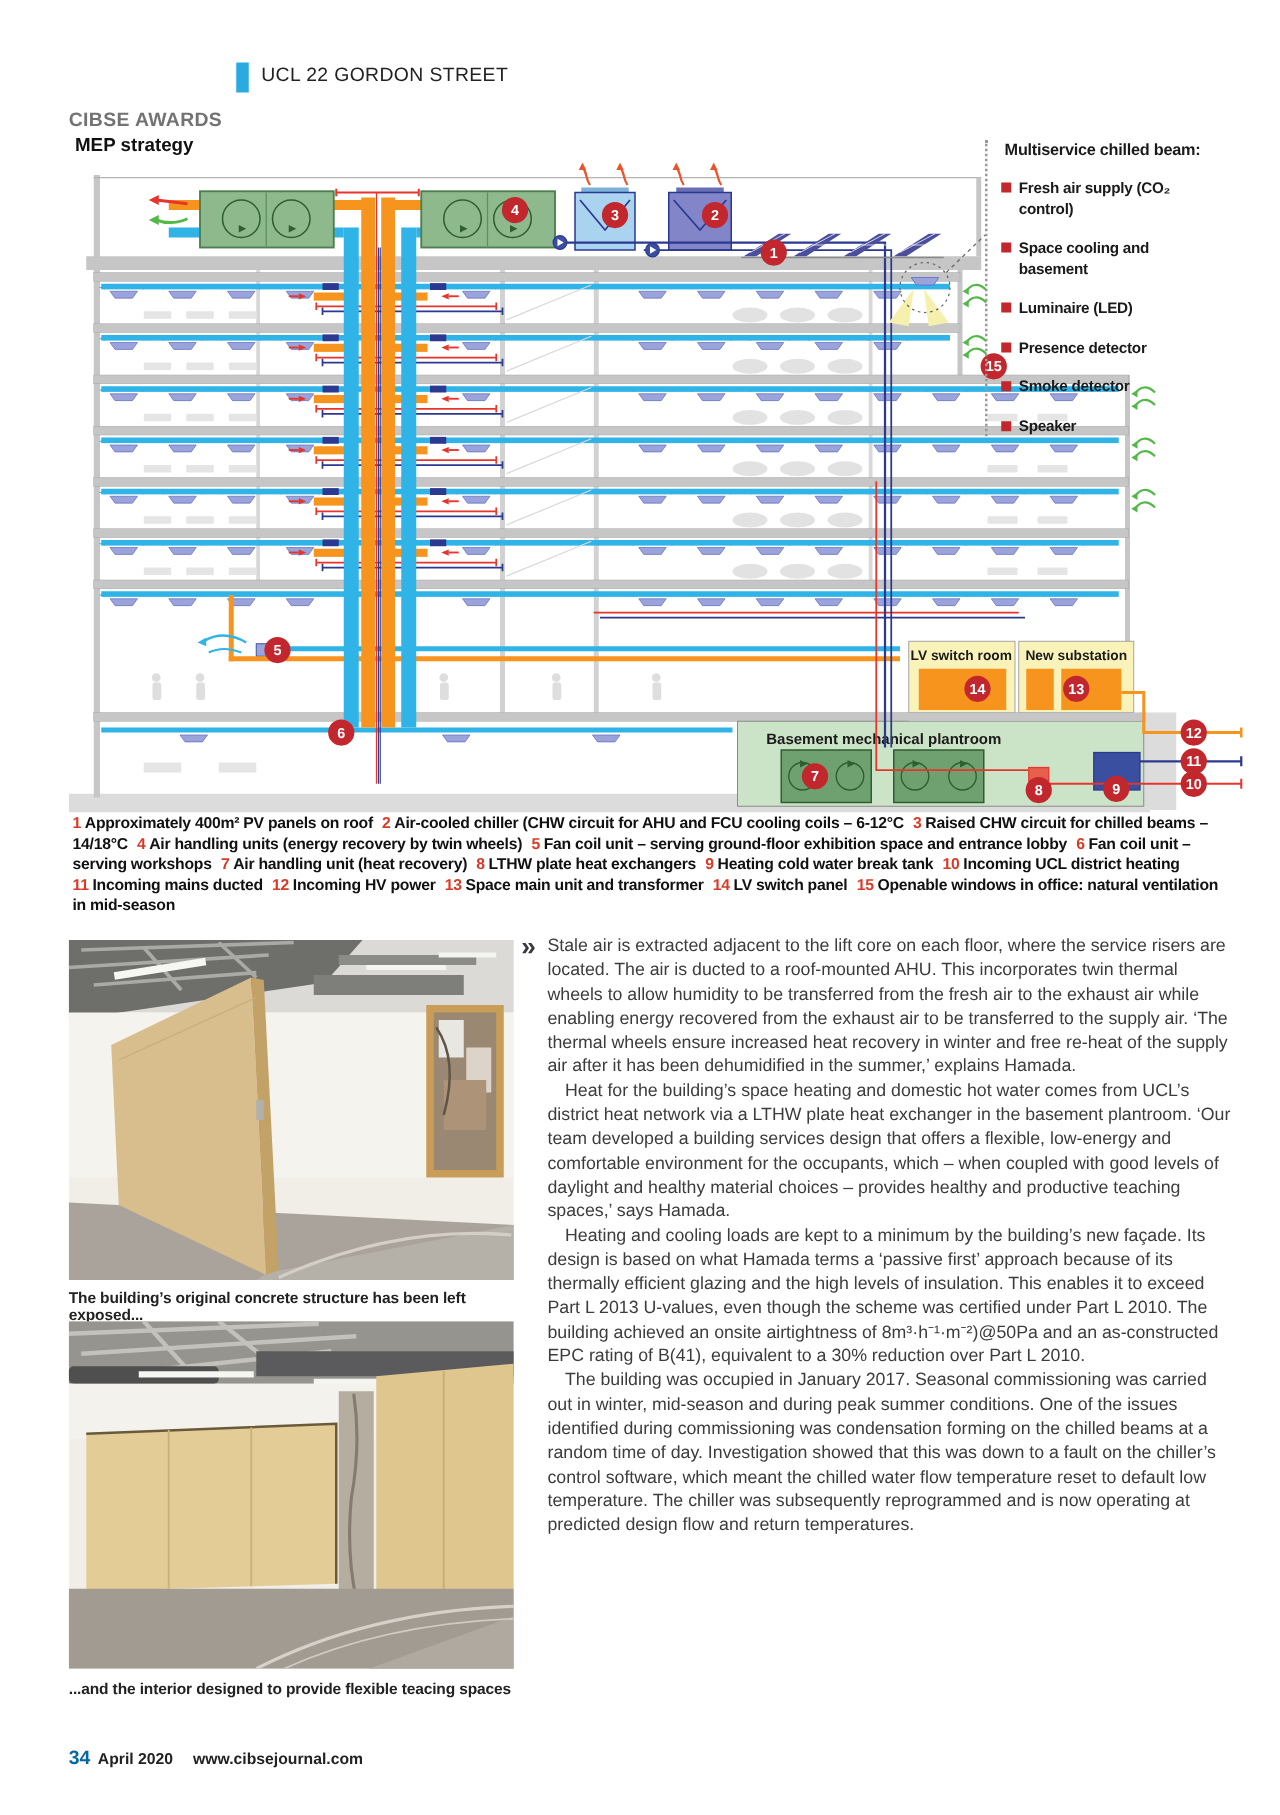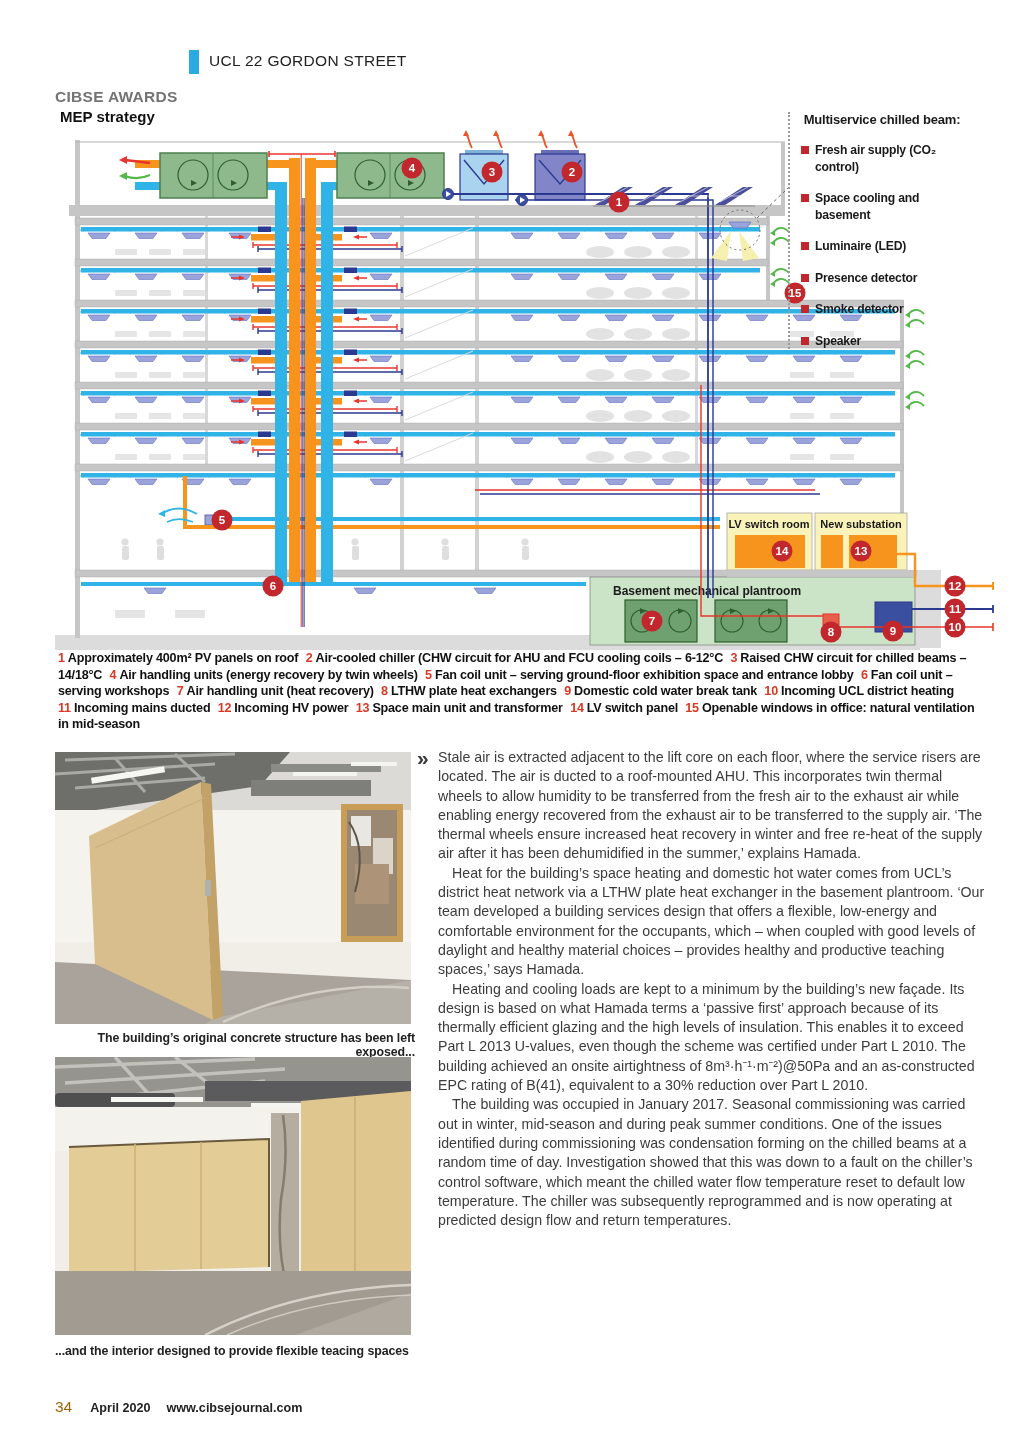--- a/index.html
+++ b/index.html
@@ -24,21 +24,21 @@
   
   .photo-fig{left:55px;}
   .photo-cap{left:55px;width:360px;font-size:12.4px;font-weight:700;color:#222;letter-spacing:-.1px;}
   
   .lead-marker{left:417px;top:746px;font-size:21px;font-weight:800;color:#3a3a3a;}
   .article{left:438px;top:748px;width:549px;}
   .article p{margin:0;font-size:14.2px;line-height:19.3px;color:#3c3c3c;}
   .article p + p{text-indent:14px;}
   
   .footer{left:55px;top:1398px;font-size:12.6px;font-weight:700;color:#222;}
-  .footer .pnum{font-size:15.5px;font-weight:400;margin-right:18px;color:#a16207;}
+  .footer .pnum{font-size:15.5px;font-weight:700;margin-right:6px;color:#0369a1;}
   .footer .issue{margin-right:16px;}
 </style>
 </head>
 <body>
 
 <div class="page">
 
   <div class="abs kicker">CIBSE AWARDS</div>
   <div class="abs kicker-bar" style="background: rgb(41, 171, 226);"></div>
   <div class="abs page-title">UCL 22 GORDON STREET</div>
@@ -762,21 +762,21 @@
       <span class="key-item"><span class="key-num" style="color: rgb(217, 58, 38);">4</span><span>Air handling units (energy recovery by twin wheels)</span></span>
     
       <span class="key-item"><span class="key-num" style="color: rgb(217, 58, 38);">5</span><span>Fan coil unit – serving ground-floor exhibition space and entrance lobby</span></span>
     
       <span class="key-item"><span class="key-num" style="color: rgb(217, 58, 38);">6</span><span>Fan coil unit – serving workshops</span></span>
     
       <span class="key-item"><span class="key-num" style="color: rgb(217, 58, 38);">7</span><span>Air handling unit (heat recovery)</span></span>
     
       <span class="key-item"><span class="key-num" style="color: rgb(217, 58, 38);">8</span><span>LTHW plate heat exchangers</span></span>
     
-      <span class="key-item"><span class="key-num" style="color: rgb(217, 58, 38);">9</span><span>Domestic cold water break tank</span></span>
+      <span class="key-item"><span class="key-num" style="color: rgb(217, 58, 38);">9</span><span>Heating cold water break tank</span></span>
     
       <span class="key-item"><span class="key-num" style="color: rgb(217, 58, 38);">10</span><span>Incoming UCL district heating</span></span>
     
       <span class="key-item"><span class="key-num" style="color: rgb(217, 58, 38);">11</span><span>Incoming mains ducted</span></span>
     
       <span class="key-item"><span class="key-num" style="color: rgb(217, 58, 38);">12</span><span>Incoming HV power</span></span>
     
       <span class="key-item"><span class="key-num" style="color: rgb(217, 58, 38);">13</span><span>Space main unit and transformer</span></span>
     
       <span class="key-item"><span class="key-num" style="color: rgb(217, 58, 38);">14</span><span>LV switch panel</span></span>
@@ -810,21 +810,21 @@
       <path d="M294,70 Q312,96 300,140" stroke="#5E5547" stroke-width="2" fill="none"></path>
       <polygon points="0,210 356,228 356,272 0,272" fill="#A9A39B"></polygon>
       <polygon points="160,266 356,228 356,272 150,272" fill="#B6B1A8"></polygon>
       <path d="M168,270 Q262,228 354,236" stroke="#D3CEC6" stroke-width="2.5" fill="none"></path>
       <polygon points="34,84 146,30 158,268 40,212" fill="#D8BE8C"></polygon>
       <polygon points="146,30 156,32 168,264 158,268" fill="#C3A267"></polygon>
       <line x1="40" y1="96" x2="150" y2="46" stroke="#C8AD79" stroke-width="1"></line>
       <rect x="150" y="128" width="6" height="16" fill="#B0B0AC"></rect>
     </svg>
   </figure>
-  <div class="abs photo-cap" style="top:1031px;text-align:right;">The building’s original concrete structure has been left exposed...</div>
+  <div class="abs photo-cap" style="top:1031px;">The building’s original concrete structure has been left exposed...</div>
 
   <figure class="abs photo-fig" style="top:1057px;margin:0;">
     <svg width="356" height="278" viewBox="0 0 356 278">
       <rect width="356" height="278" fill="#F1EEE8"></rect>
       <rect x="0" y="0" width="356" height="50" fill="#95948F"></rect>
       <g stroke="#C2C1BC" stroke-width="3.5">
         <line x1="0" y1="10" x2="200" y2="2"></line>
           <line x1="10" y1="26" x2="230" y2="12"></line>
         <line x1="40" y1="42" x2="210" y2="24"></line>
           <line x1="120" y1="0" x2="170" y2="40"></line>

